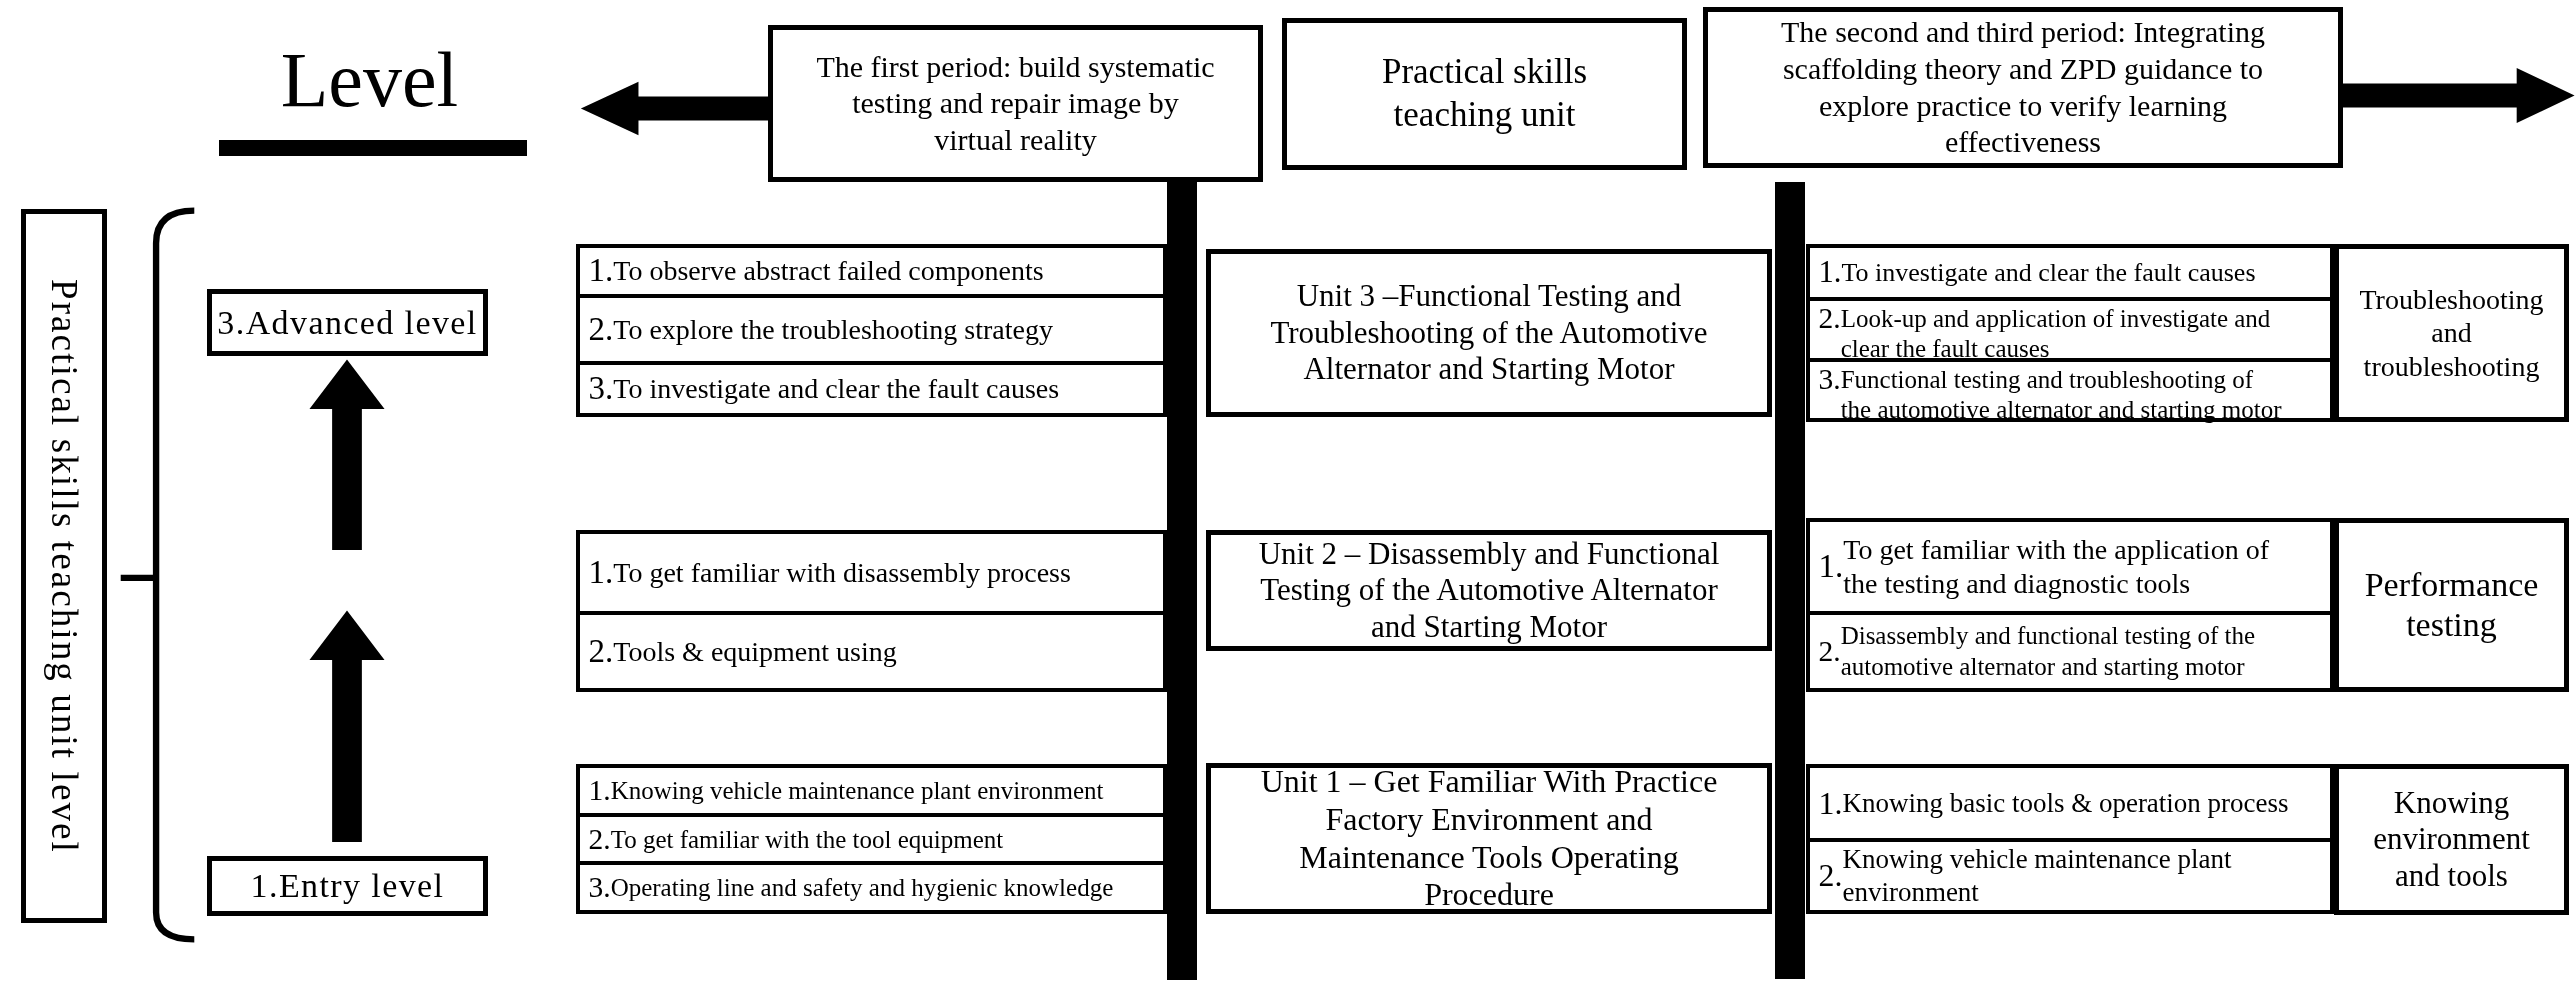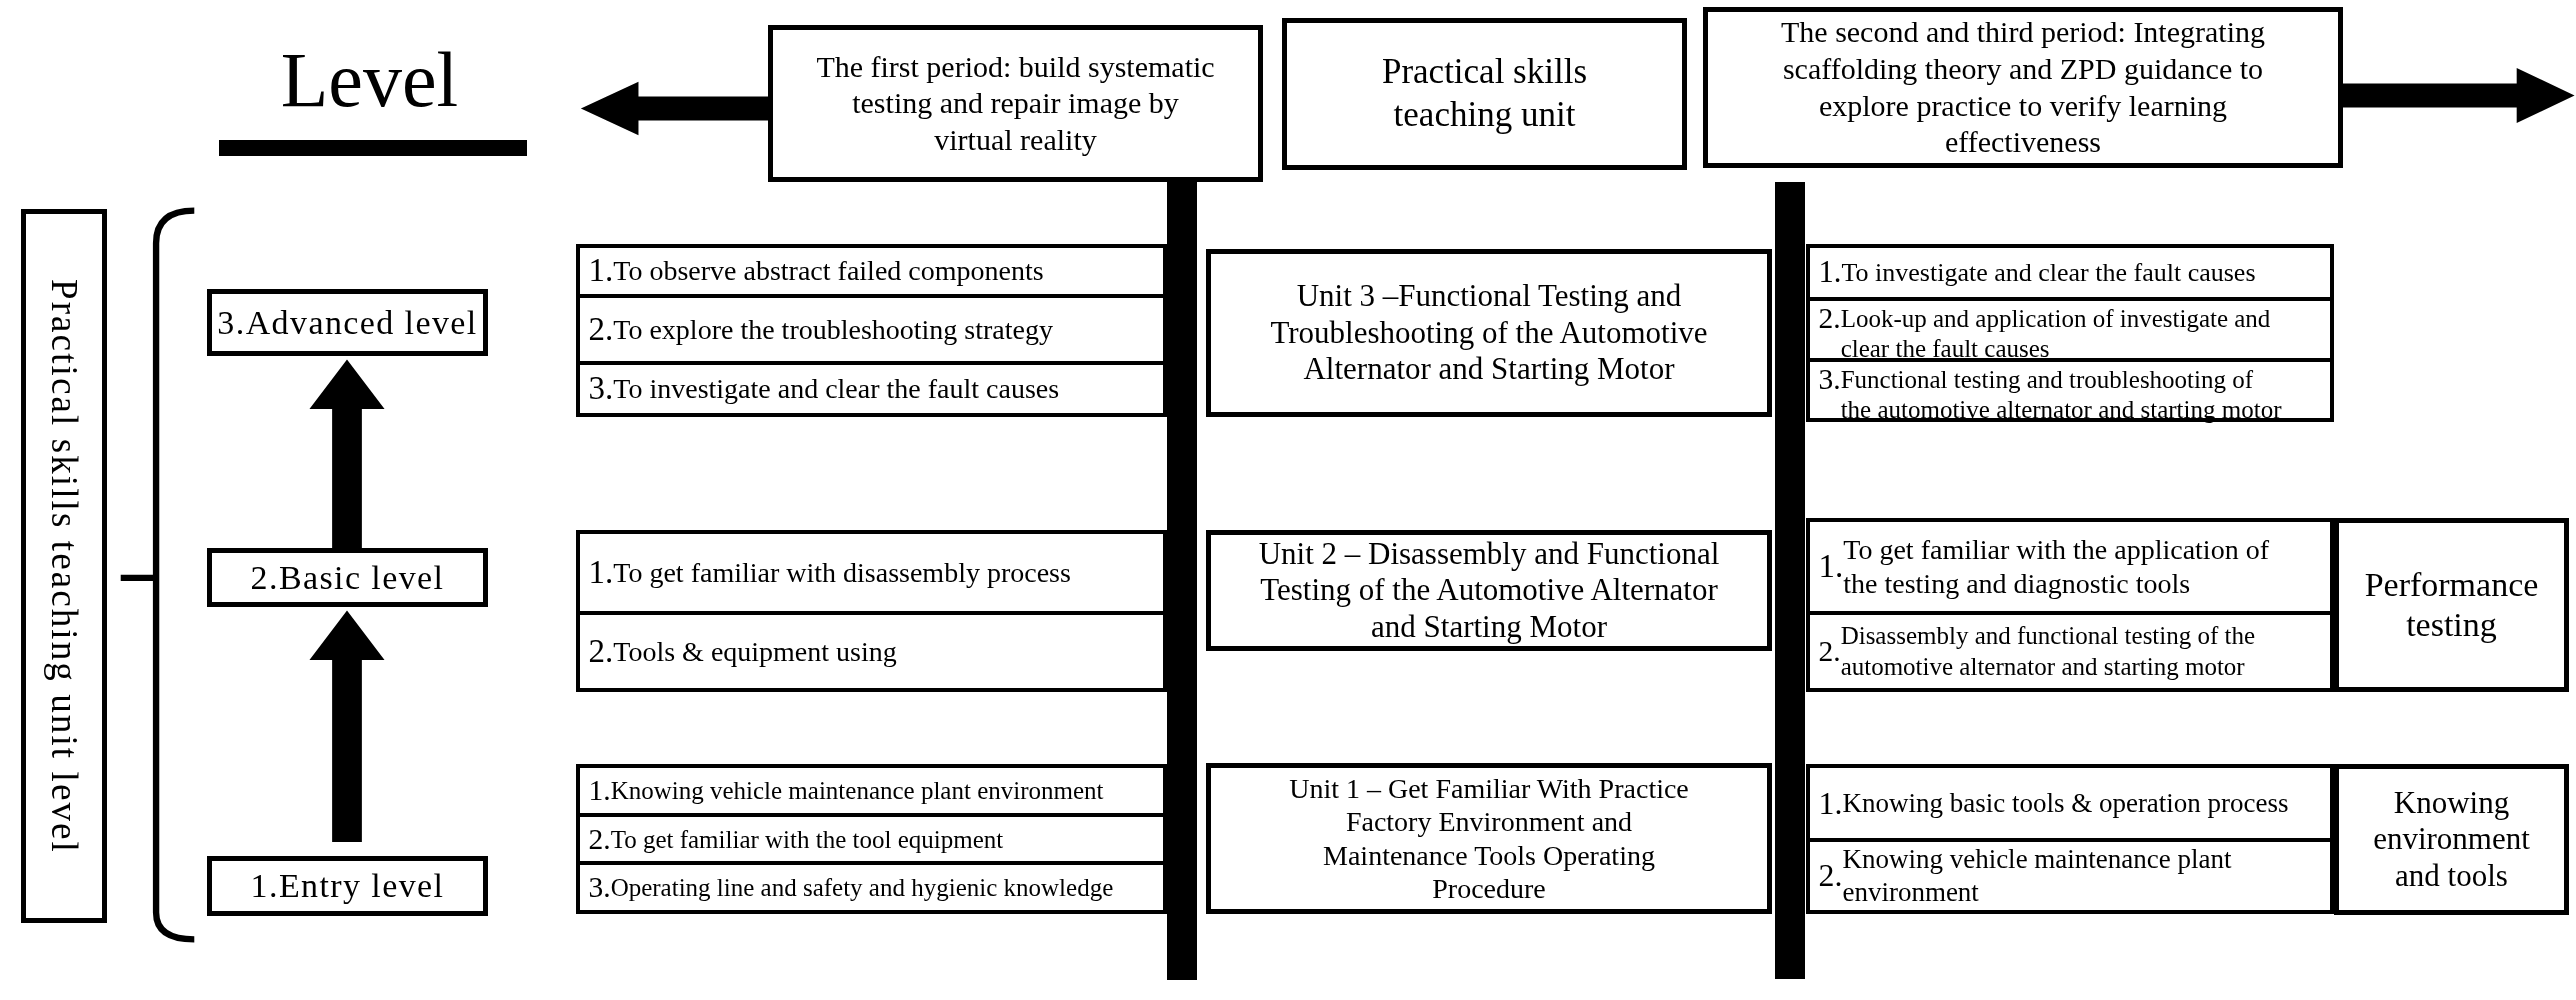--- a/index.html
+++ b/index.html
@@ -80,21 +80,20 @@
 
   <svg style="left:115px;top:205px;" width="85" height="740" viewBox="0 0 120 1046">
     <path d="M 112,8 Q 58,8 58,54 L 58,1000 Q 58,1038 112,1038" fill="none" stroke="#000" stroke-width="9"></path>
     <path d="M 58,527 L 8,527" fill="none" stroke="#000" stroke-width="9"></path>
   </svg>
 
   <div class="box lvlbox" style="left:207px;top:289px;width:281px;height:67px;">3.Advanced level</div>
   <svg style="left:308px;top:358px;" width="78" height="192" viewBox="0 0 110 271">
     <polygon points="55,2 108,72 76,72 76,271 34,271 34,72 2,72" fill="#000"></polygon>
   </svg>
-  <div class="box lvlbox" style="left:207px;top:548px;width:281px;height:59px;">2.Basic level</div>
   <svg style="left:308px;top:609px;" width="78" height="233" viewBox="0 0 110 329">
     <polygon points="55,2 108,72 76,72 76,329 34,329 34,72 2,72" fill="#000"></polygon>
   </svg>
   <div class="box lvlbox" style="left:207px;top:840px;width:281px;height:60px;margin-top:16px;">1.Entry level</div>
 
   <div class="row" style="left:576px;top:244px;width:591px;height:54px;font-size:28px;">
     <span class="n">1.</span>
       <span class="t">To observe abstract failed components</span>
   </div>
   <div class="row" style="left:576px;top:294px;width:591px;height:72px;font-size:28px;">
@@ -118,20 +117,23 @@
     <span class="n">2.</span>
       <span class="t">Look-up and application of investigate and
 clear the fault causes</span>
   </div>
   <div class="row wrap" style="left:1806px;top:358px;width:528px;height:64px;font-size:25px;align-items:flex-start;padding-top:2.8px;">
     <span class="n">3.</span>
       <span class="t">Functional testing and troubleshooting of
 the automotive alternator and starting motor</span>
   </div>
 
+  <div class="box catbox" style="left:2334px;top:244px;width:235px;height:178px;font-size:28px;">Troubleshooting
+and
+troubleshooting</div>
 
   <div class="row" style="left:576px;top:530px;width:591px;height:85px;font-size:28px;">
     <span class="n">1.</span>
       <span class="t">To get familiar with disassembly process</span>
   </div>
   <div class="row" style="left:576px;top:611px;width:591px;height:81px;font-size:28px;">
     <span class="n">2.</span>
       <span class="t">Tools &amp; equipment using</span>
   </div>
 
@@ -159,21 +161,21 @@
   </div>
   <div class="row" style="left:576px;top:813px;width:591px;height:53px;font-size:25px;">
     <span class="n">2.</span>
       <span class="t">To get familiar with the tool equipment</span>
   </div>
   <div class="row" style="left:576px;top:861px;width:591px;height:53px;font-size:25px;">
     <span class="n">3.</span>
       <span class="t">Operating line and safety and hygienic knowledge</span>
   </div>
 
-  <div class="box unitbox" style="left:1206px;top:763px;width:566px;height:151px;font-size:28px;">Unit 1 – Get Familiar With Practice
+  <div class="box unitbox" style="left:1206px;top:763px;width:566px;height:151px;font-size:32px;">Unit 1 – Get Familiar With Practice
 Factory Environment and
 Maintenance Tools Operating
 Procedure</div>
 
   <div class="row" style="left:1806px;top:764px;width:528px;height:79px;font-size:27px;">
     <span class="n">1.</span>
       <span class="t">Knowing basic tools &amp; operation process</span>
   </div>
   <div class="row wrap" style="left:1806px;top:838px;width:528px;height:76px;font-size:27px;">
     <span class="n">2.</span>

